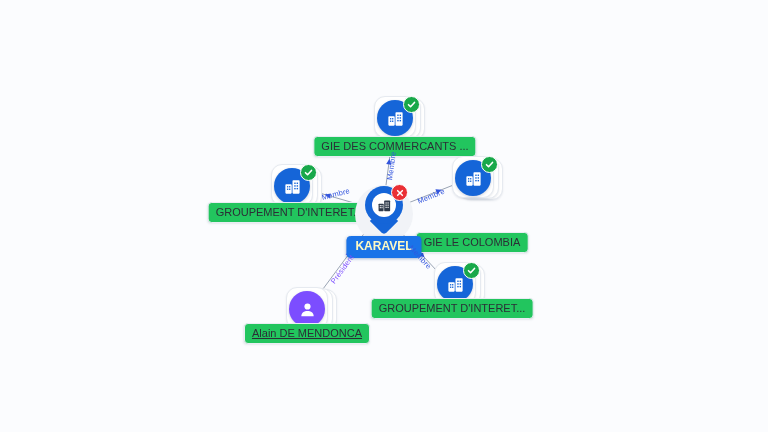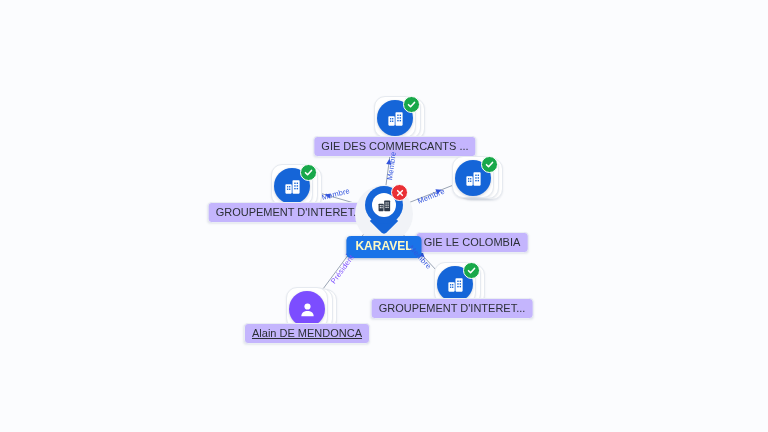--- a/index.html
+++ b/index.html
@@ -143,21 +143,21 @@
     align-items: center;
     justify-content: center;
     z-index: 3;
   }
   .pin-core svg { display: block; }
   
   .label {
     position: absolute;
     transform: translateX(-50%);
     white-space: nowrap;
-    background: #c4b5fd;
+    background: #22c55e;
     border: 1px solid #e9edf3;
     border-radius: 4px;
     padding: 3px 7px 4px 7px;
     font-size: 11px;
     line-height: 12px;
     color: #2b2f36;
     box-shadow: 0 1px 2px rgba(40,60,90,0.10);
   }
   .label.focus {
     background: #1a73e8;

